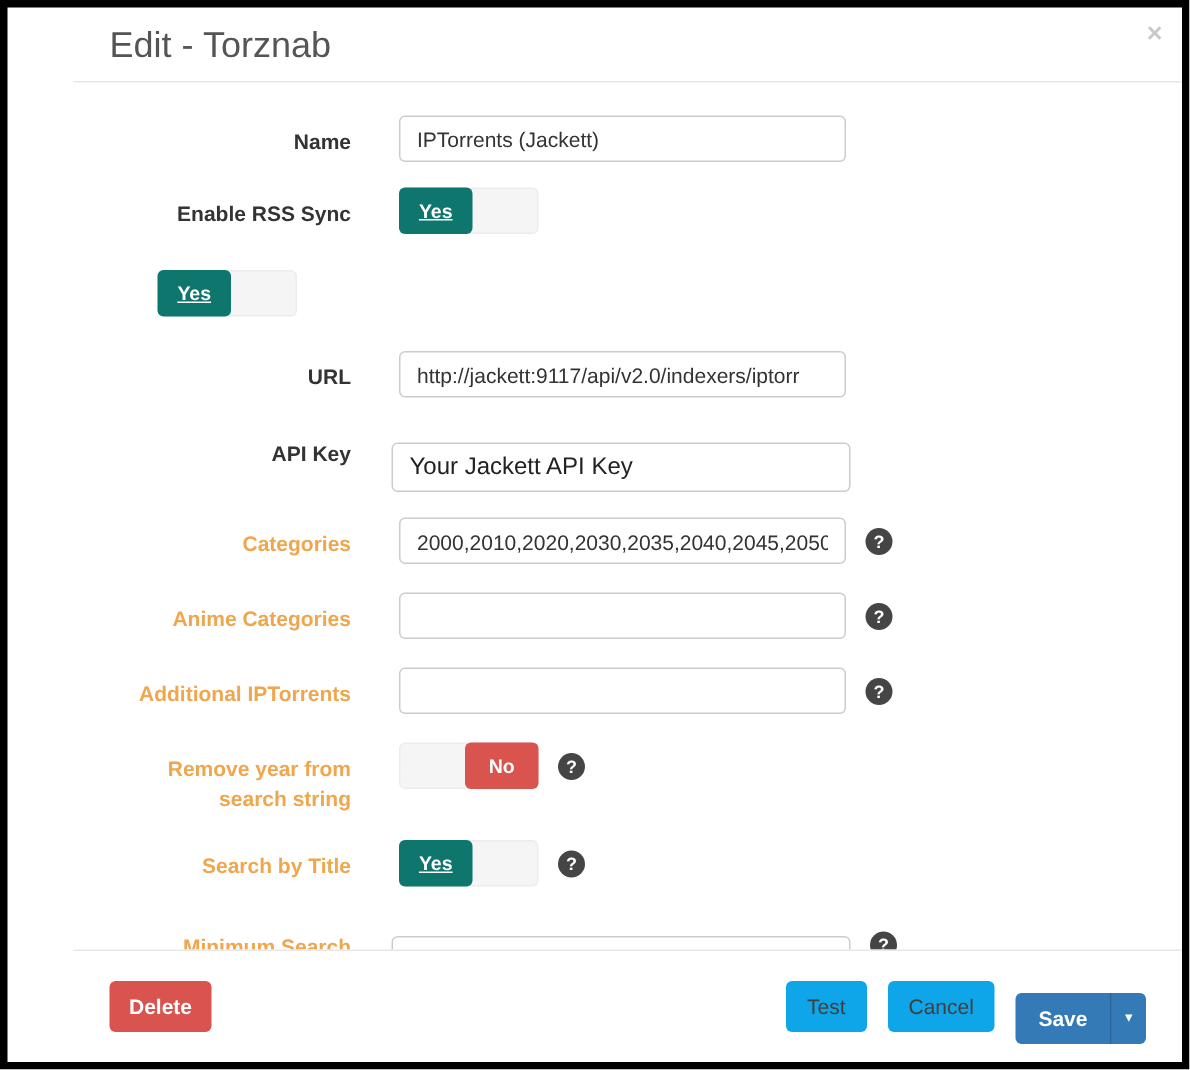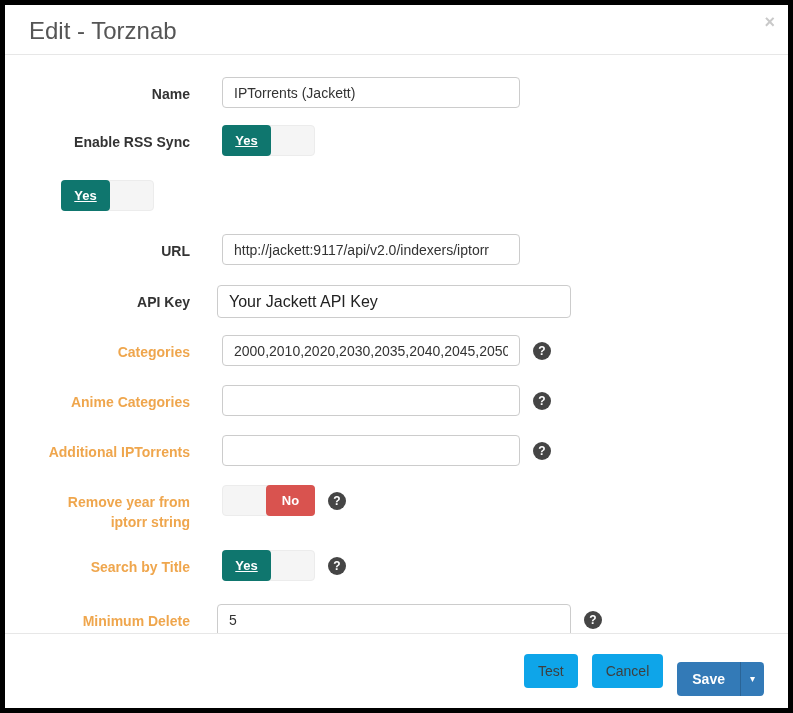--- a/index.html
+++ b/index.html
@@ -5,20 +5,21 @@
   * { margin:0; padding:0; box-sizing:border-box; }
   html,body { background:#fff; }
   body { font-family:"Liberation Sans", sans-serif; }
 
   .frame {
     width:793px; height:713px;
     border:5px solid #000;
     background:#fff;
     display:flex; flex-direction:column;
     position:relative;
+    padding-left:44px;
   }
 
   
   .modal-header {
     position:relative;
     padding:10px 24px 8px;
     border-bottom:1px solid #e7e7e7;
   }
   .modal-title { font-size:24px; font-weight:400; color:#555; line-height:1.3; }
   .close-x {
@@ -43,21 +44,21 @@
   .row-label.advanced { color:#efa64d; }
   .row-control { margin-left:32px; display:flex; align-items:flex-start; }
 
   .text-input {
     width:298px; height:31px;
     border:1px solid #ccc; border-radius:4px;
     padding:5px 11px; font-size:14px; color:#333;
     font-family:"Liberation Sans", sans-serif;
     background:#fff; outline:none;
   }
-  .text-input.wide { width:354px; margin-left:-5px; height:33px; }
+  .text-input.wide { width:306px; margin-left:-5px; height:33px;margin-top:10px; }
   .text-input.alt-font { font-size:16px; color:#222; }
 
   
   .toggle {
     position:relative; width:93px; height:31px;
     background:#f5f5f5; border:1px solid #ececec; border-radius:4px;
     cursor:pointer;
   }
   .toggle .knob {
     position:absolute; top:-1px; height:31px; width:49px;
@@ -166,50 +167,51 @@
 
     <div class="form-row mb19">
       <div class="row-label advanced">Additional IPTorrents</div>
       <div class="row-control">
         <input class="text-input" type="text" value="" style="">
         <span class="help">?</span>
       </div>
     </div>
 
     <div class="form-row mb17">
-      <div class="row-label advanced">Remove year from iptorr string</div>
+      <div class="row-label advanced">Remove year from search string</div>
       <div class="row-control">
         <div class="toggle off">
           <span class="knob">No</span>
         </div>
         <span class="help">?</span>
       </div>
     </div>
 
     <div class="form-row mb23">
       <div class="row-label advanced">Search by Title</div>
       <div class="row-control">
         <div class="toggle on">
           <span class="knob">Yes</span>
         </div>
         <span class="help">?</span>
       </div>
     </div>
 
     <div class="form-row">
-      <div class="row-label advanced">Minimum Delete</div>
+      <div class="row-label advanced">Minimum Search</div>
       <div class="row-control">
         <input class="text-input wide" type="text" value="5" style="">
         <span class="help">?</span>
       </div>
     </div>
 
   </div>
 
   <div class="modal-footer">
+    <button class="btn btn-delete">Delete</button>
     <div class="footer-right">
       <button class="btn btn-gray">Test</button>
       <button class="btn btn-gray">Cancel</button>
       <div class="save-group">
         <button class="btn btn-save">Save</button>
         <button class="btn btn-caret">▾</button>
       </div>
     </div>
   </div>
 

